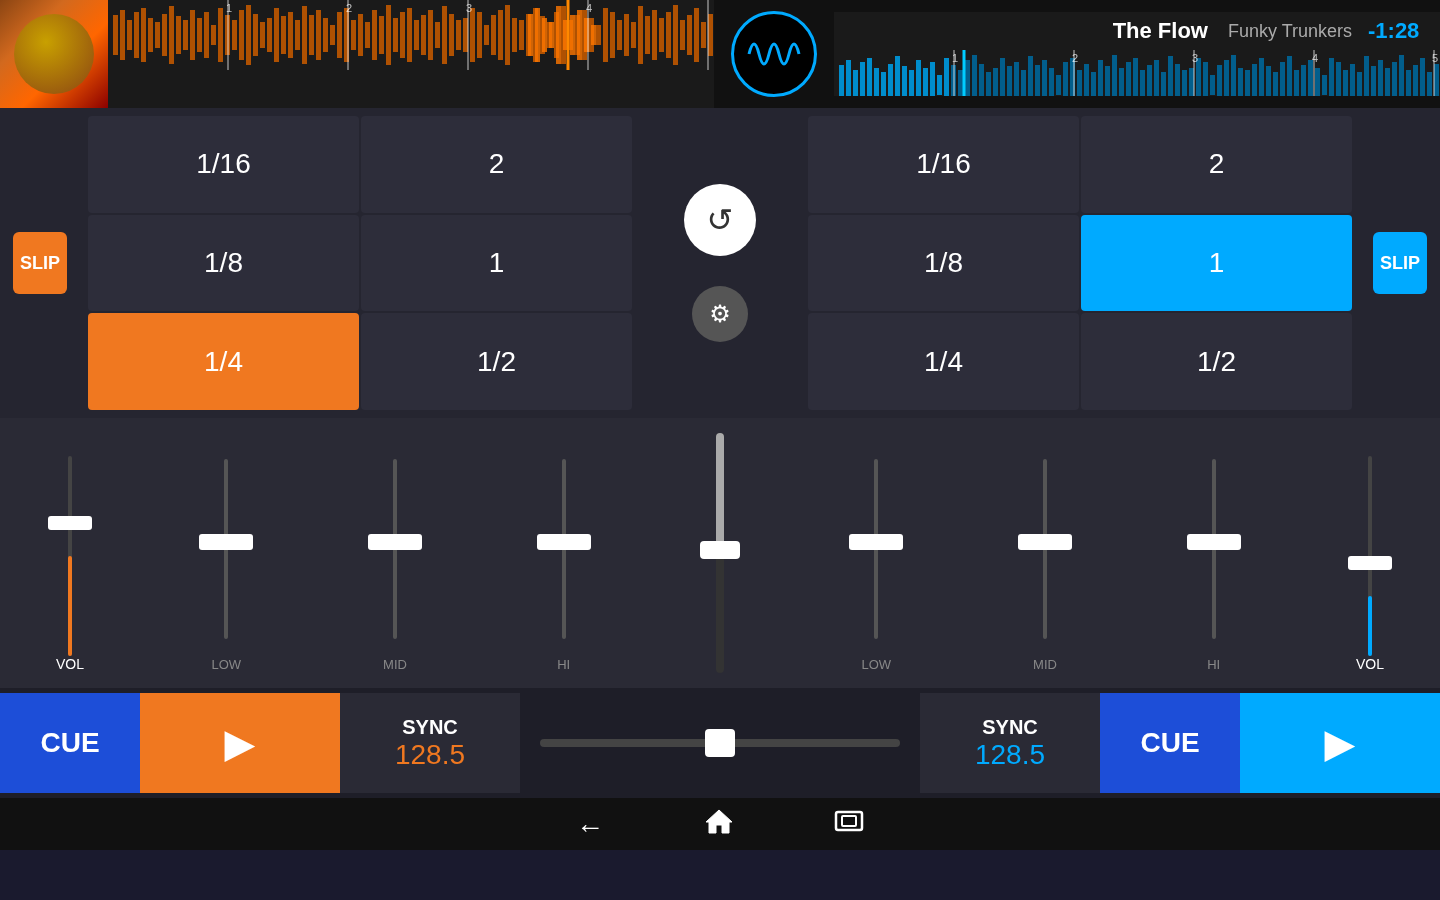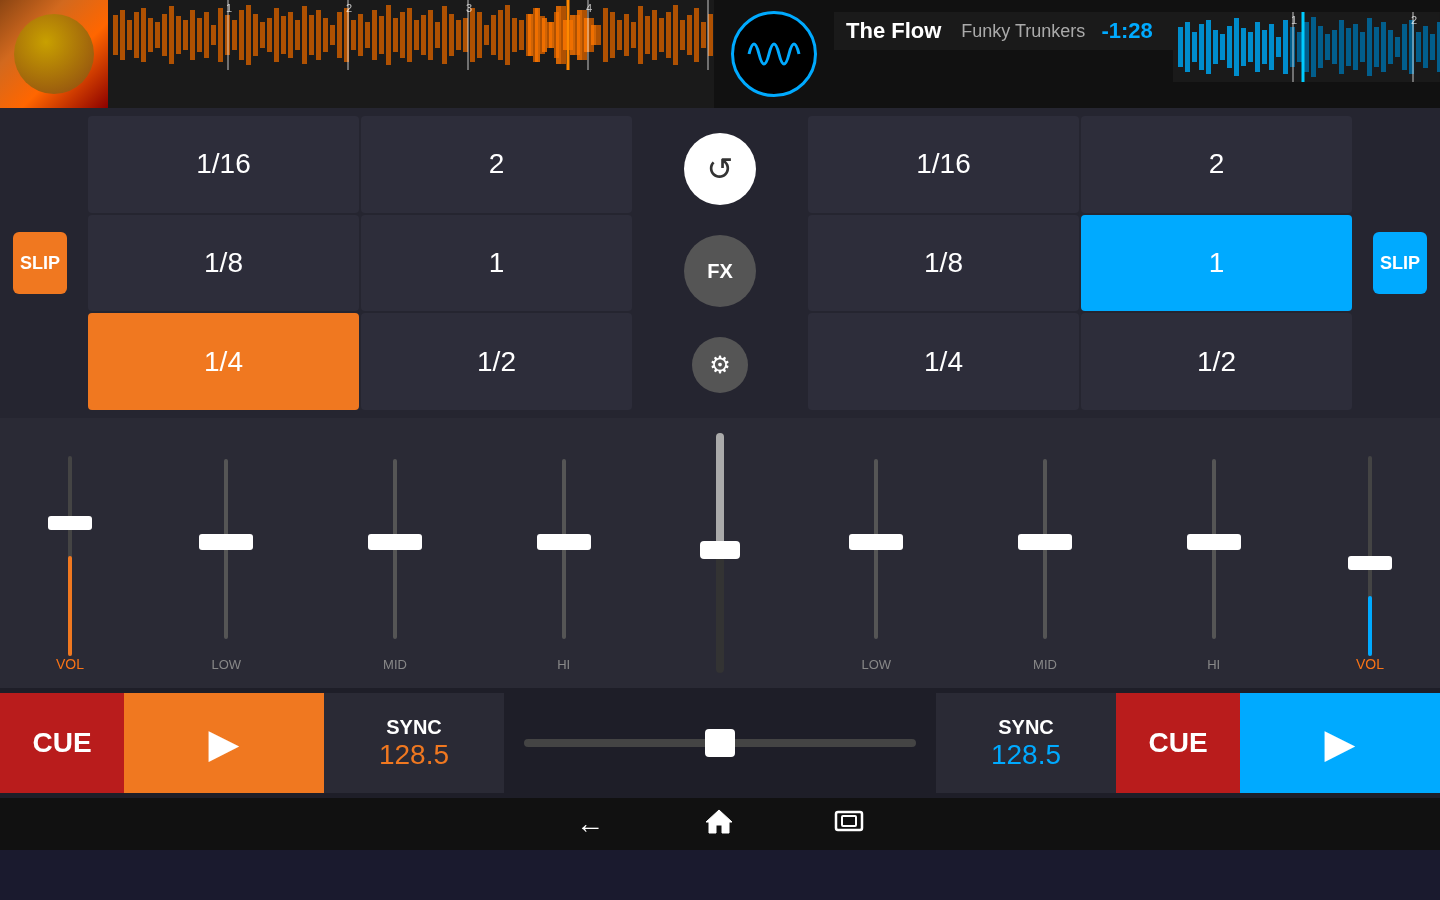--- a/index.html
+++ b/index.html
@@ -100,21 +100,21 @@
       height: 86px;
       border-radius: 50%;
       border: 3px solid #00aaff;
       display: flex;
       align-items: center;
       justify-content: center;
       background: #000;
     }
     .deck-info-right {
       display: flex;
-      flex-direction: row;
+      flex-direction: column;
       height: 84px;
       flex: 1;
     }
     .deck-meta-right {
       display: flex;
       align-items: center;
       justify-content: flex-end;
       padding: 4px 12px;
       height: 38px;
       background: #1a1a1a;
@@ -228,21 +228,21 @@
       width: 140px;
       display: flex;
       flex-direction: column;
       align-items: center;
       justify-content: flex-end;
       padding-bottom: 16px;
       background: #2a2a35;
     }
     .vol-label {
       font-size: 14px;
-      color: #f97316;
+      color: #ffffff;
       margin-top: 0;
     }
     .vertical-slider {
       display: flex;
       flex-direction: column;
       align-items: center;
       height: 200px;
       position: relative;
       width: 40px;
     }
@@ -282,23 +282,23 @@
     }
 
     
     .bottom-section {
       display: flex;
       height: 110px;
       background: #1e1e28;
       align-items: center;
     }
     .cue-btn {
-      width: 124px;
+      width: 140px;
       height: 100px;
-      background: #b91c1c;
+      background: #1d4ed8;
       border: none;
       color: white;
       font-size: 26px;
       font-weight: bold;
       cursor: pointer;
       display: flex; align-items: center; justify-content: center;
     }
     .play-btn {
       width: 200px;
       height: 100px;
@@ -676,21 +676,20 @@
     <button class="loop-btn">1/8</button>
     <button class="loop-btn">1</button>
     <button class="loop-btn active-orange">1/4</button>
     <button class="loop-btn">1/2</button>
   </div>
 
   <div class="center-controls">
     <button class="loop-reset-btn">
       <span style="font-size:32px;">↺</span>
     </button>
-    <button class="fx-btn">FX</button>
     <button class="settings-btn">
       <span>⚙</span>
     </button>
   </div>
 
   <div class="loop-grid">
     <button class="loop-btn">1/16</button>
     <button class="loop-btn">2</button>
     <button class="loop-btn">1/8</button>
     <button class="loop-btn active-blue">1</button>

